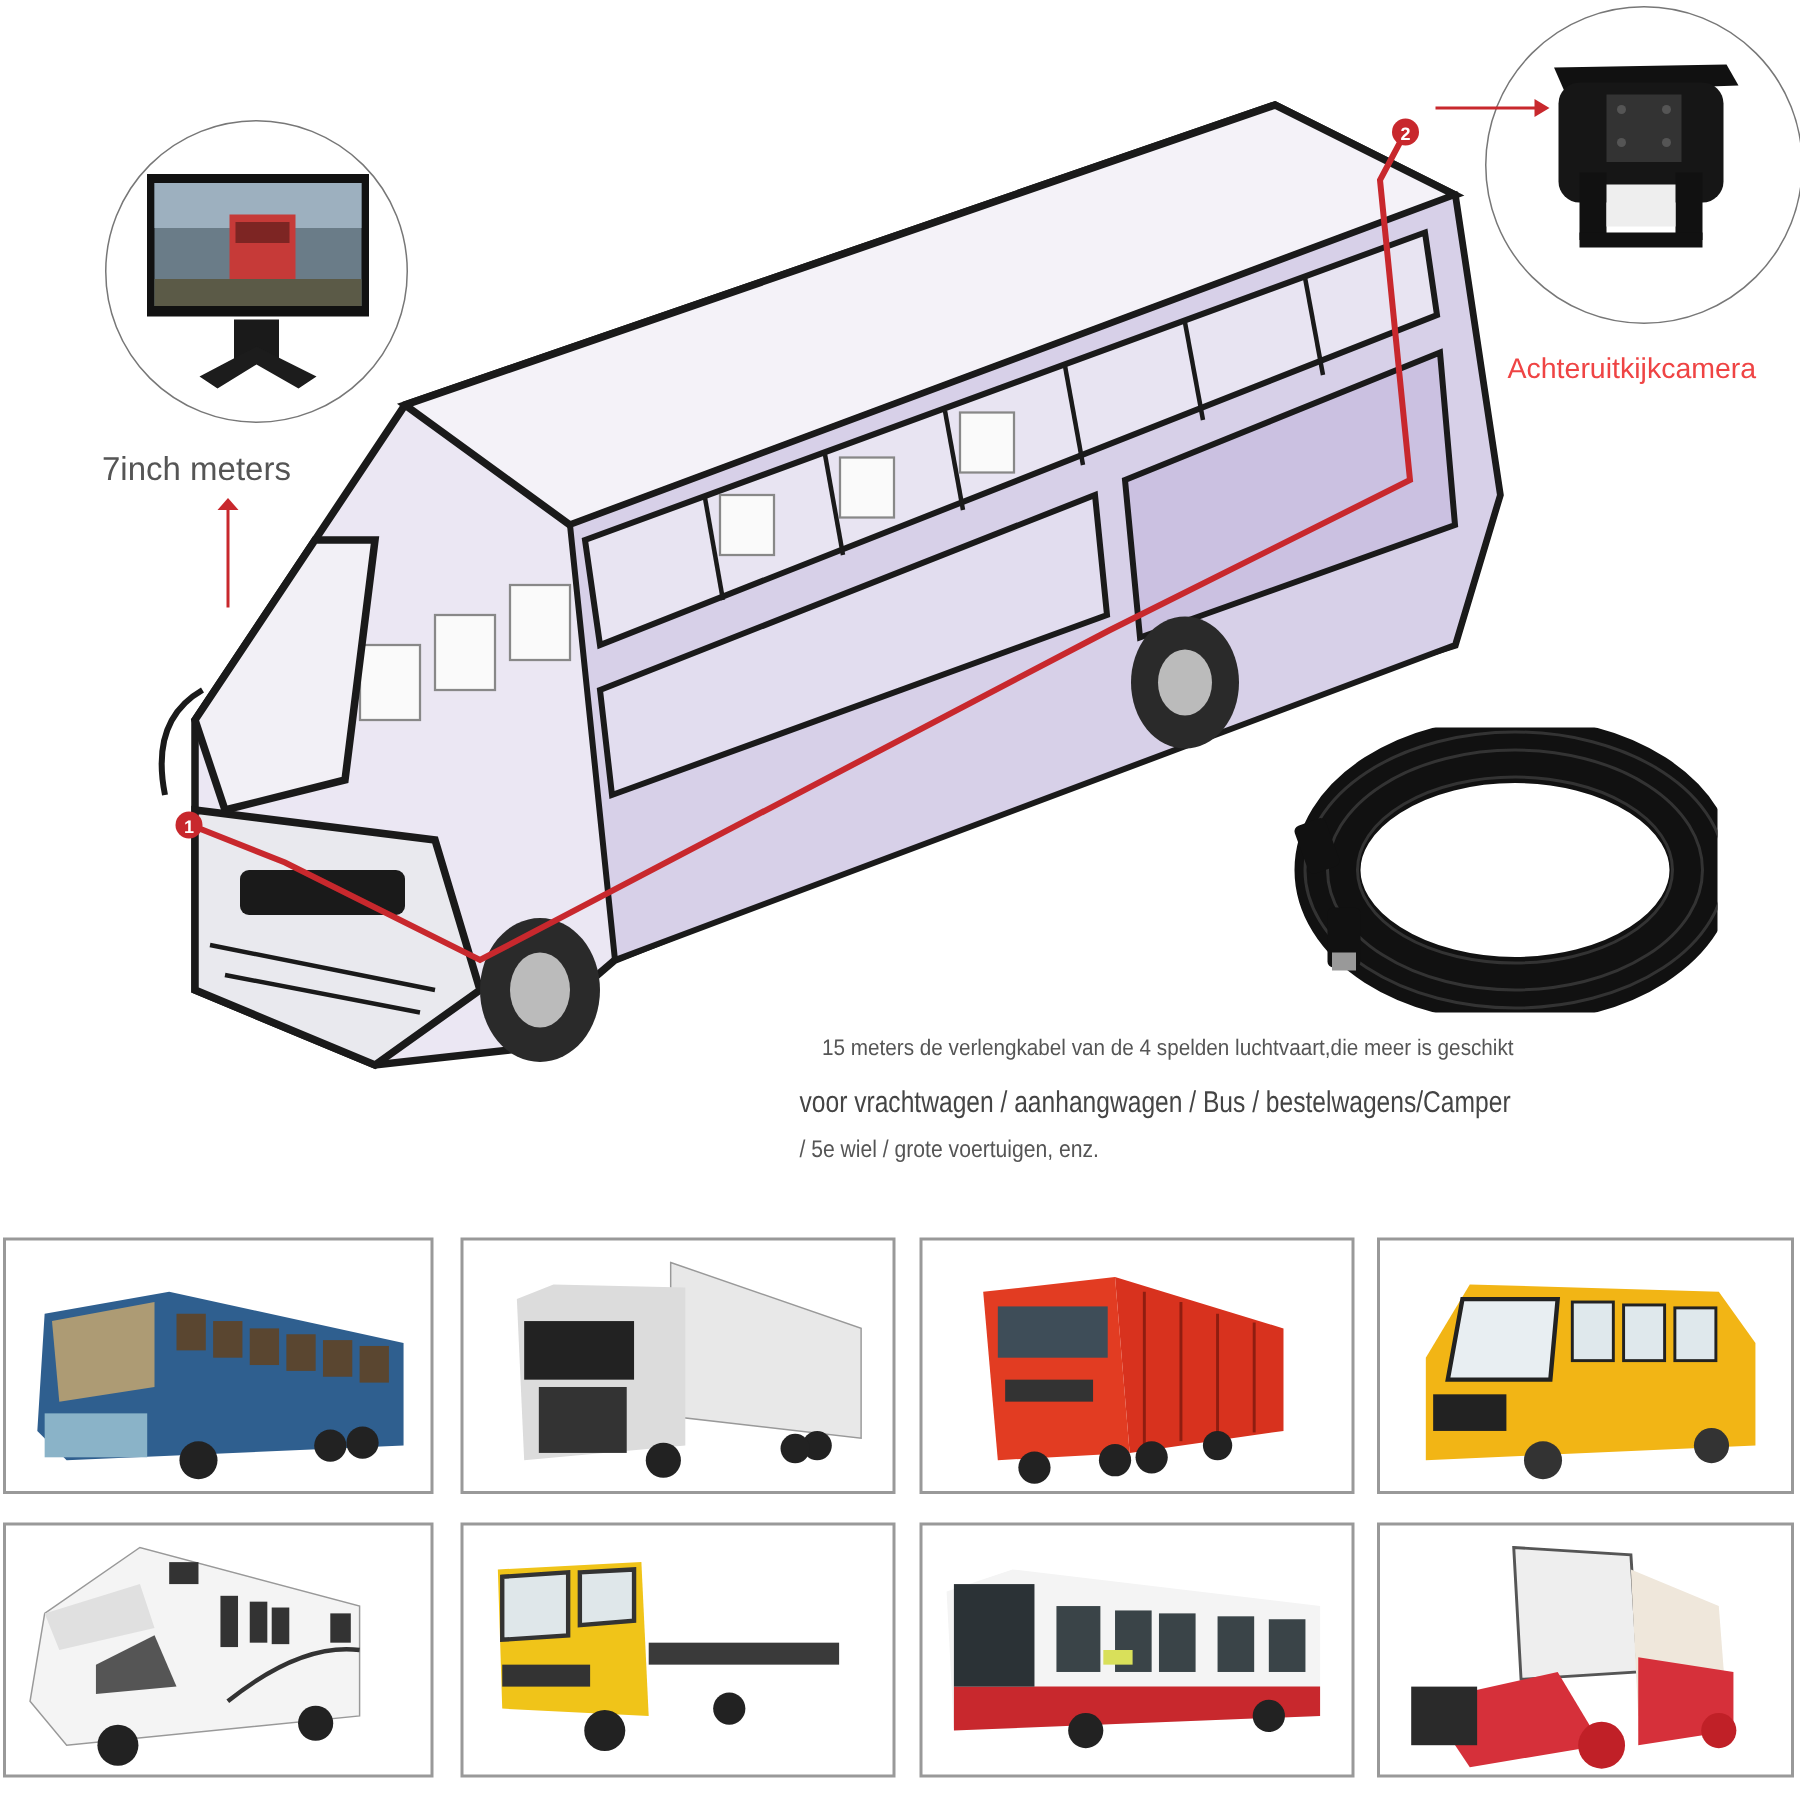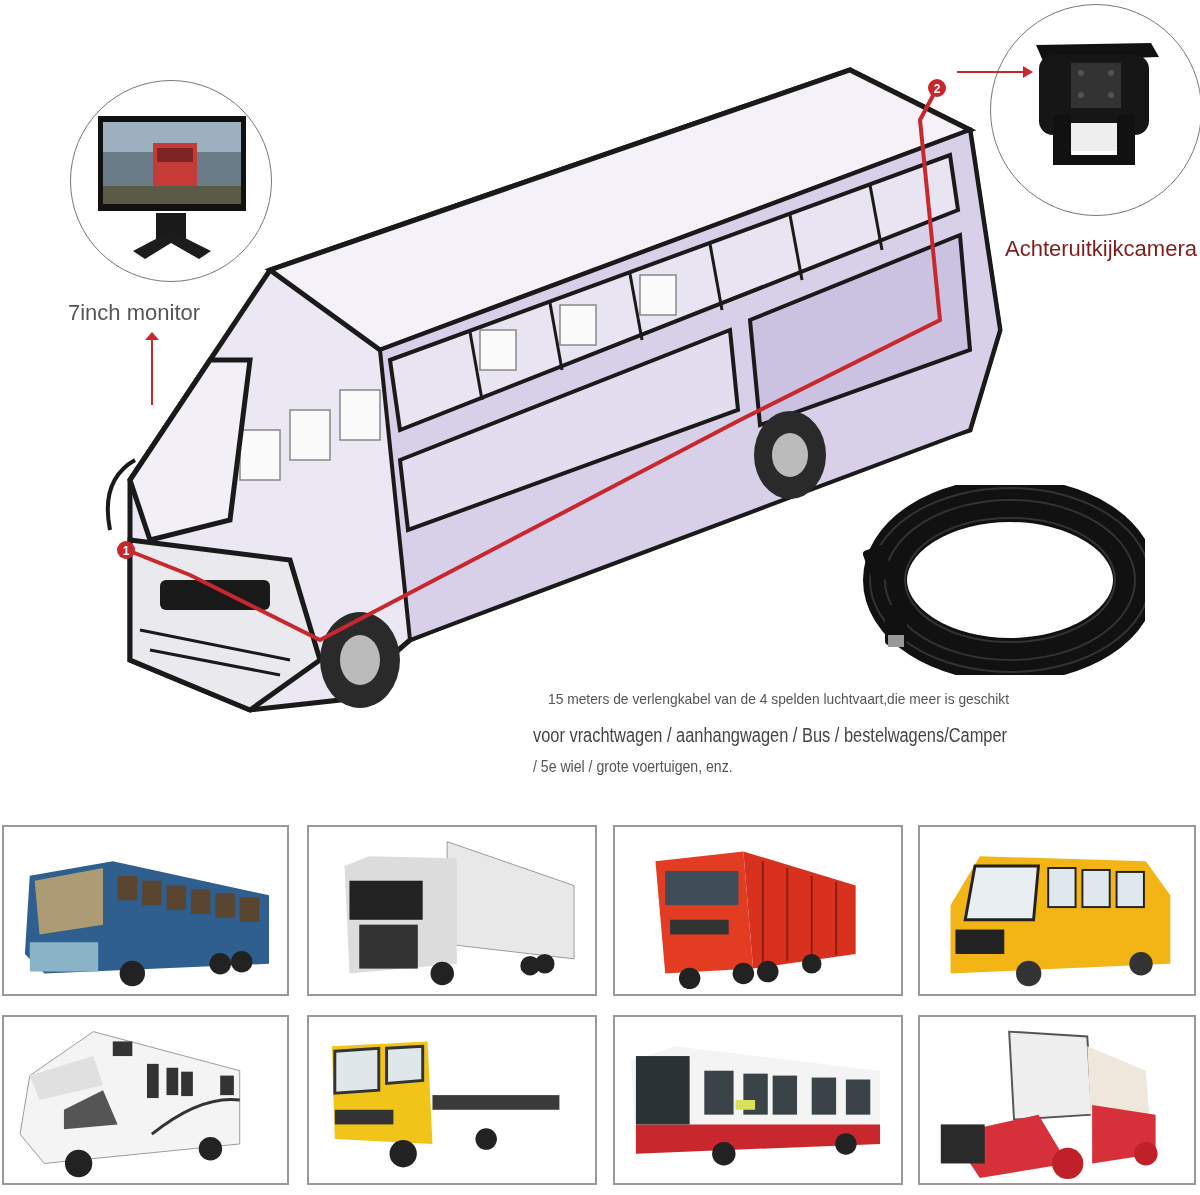--- a/index.html
+++ b/index.html
@@ -19,21 +19,21 @@
     <rect x="27" y="35" width="148" height="95" fill="#111"></rect>
     <rect x="32" y="41" width="138" height="82" fill="#6a7c88"></rect>
     <rect x="32" y="41" width="138" height="30" fill="#9db0bf"></rect>
     <rect x="82" y="62" width="44" height="48" fill="#c63a38"></rect>
     <rect x="86" y="67" width="36" height="14" fill="#7d2523"></rect>
     <rect x="32" y="105" width="138" height="18" fill="#5b5a47"></rect>
     <rect x="85" y="132" width="30" height="28" fill="#1a1a1a"></rect>
     <path d="M62 170 L100 150 L140 170 L128 178 L100 162 L74 178Z" fill="#1c1c1c"></path>
   </svg>
 </div>
-<div class="label" style="left:68px;top:300px;font-size:22px;color:#555;">7inch monitor</div>
+<div class="label" style="left:68px;top:300px;font-size:22px;color:#555;">7inch meters</div>
 
 <svg class="abs" style="left:140px;top:330px;" width="24" height="80" viewBox="0 0 24 80">
   <line x1="12" y1="8" x2="12" y2="75" stroke="#c8282d" stroke-width="2"></line>
   <path d="M5 10 L12 2 L19 10Z" fill="#c8282d"></path>
 </svg>
 
 <div class="circle" style="left:990px;top:4px;width:210px;height:210px;border-radius:50%;">
   <svg width="210" height="210" viewBox="0 0 210 210">
     <path d="M45 40 L160 38 L168 52 L52 56Z" fill="#111"></path>
     <rect x="48" y="50" width="110" height="80" rx="14" fill="#161616"></rect>
@@ -41,21 +41,21 @@
     <circle cx="90" cy="68" r="3" fill="#555"></circle>
       <circle cx="120" cy="68" r="3" fill="#555"></circle>
     <circle cx="90" cy="90" r="3" fill="#555"></circle>
       <circle cx="120" cy="90" r="3" fill="#555"></circle>
     <rect x="62" y="110" width="18" height="45" fill="#111"></rect>
     <rect x="126" y="110" width="18" height="45" fill="#111"></rect>
     <rect x="80" y="118" width="46" height="28" fill="#eee"></rect>
     <rect x="62" y="150" width="82" height="10" fill="#111"></rect>
   </svg>
 </div>
-<div class="label" style="left:1005px;top:236px;font-size:22px;color:#7f1d1d;">Achteruitkijkcamera</div>
+<div class="label" style="left:1005px;top:236px;font-size:19px;color:#ef4444;">Achteruitkijkcamera</div>
 
 <svg class="abs" style="left:955px;top:62px;" width="80" height="20" viewBox="0 0 80 20">
   <line x1="2" y1="10" x2="70" y2="10" stroke="#c8282d" stroke-width="2"></line>
   <path d="M68 4 L78 10 L68 16Z" fill="#c8282d"></path>
 </svg>
 
 <svg class="abs" style="left:90px;top:60px;" width="920" height="660" viewBox="0 0 920 660">
 
   <path d="M40 420 L120 300 L180 210 L760 10 L880 70 L910 270 L880 370 L720 420 L320 580 L250 640 L160 650 L40 600Z" fill="#ebe7f3" stroke="#1a1a1a" stroke-width="5"></path>
 

